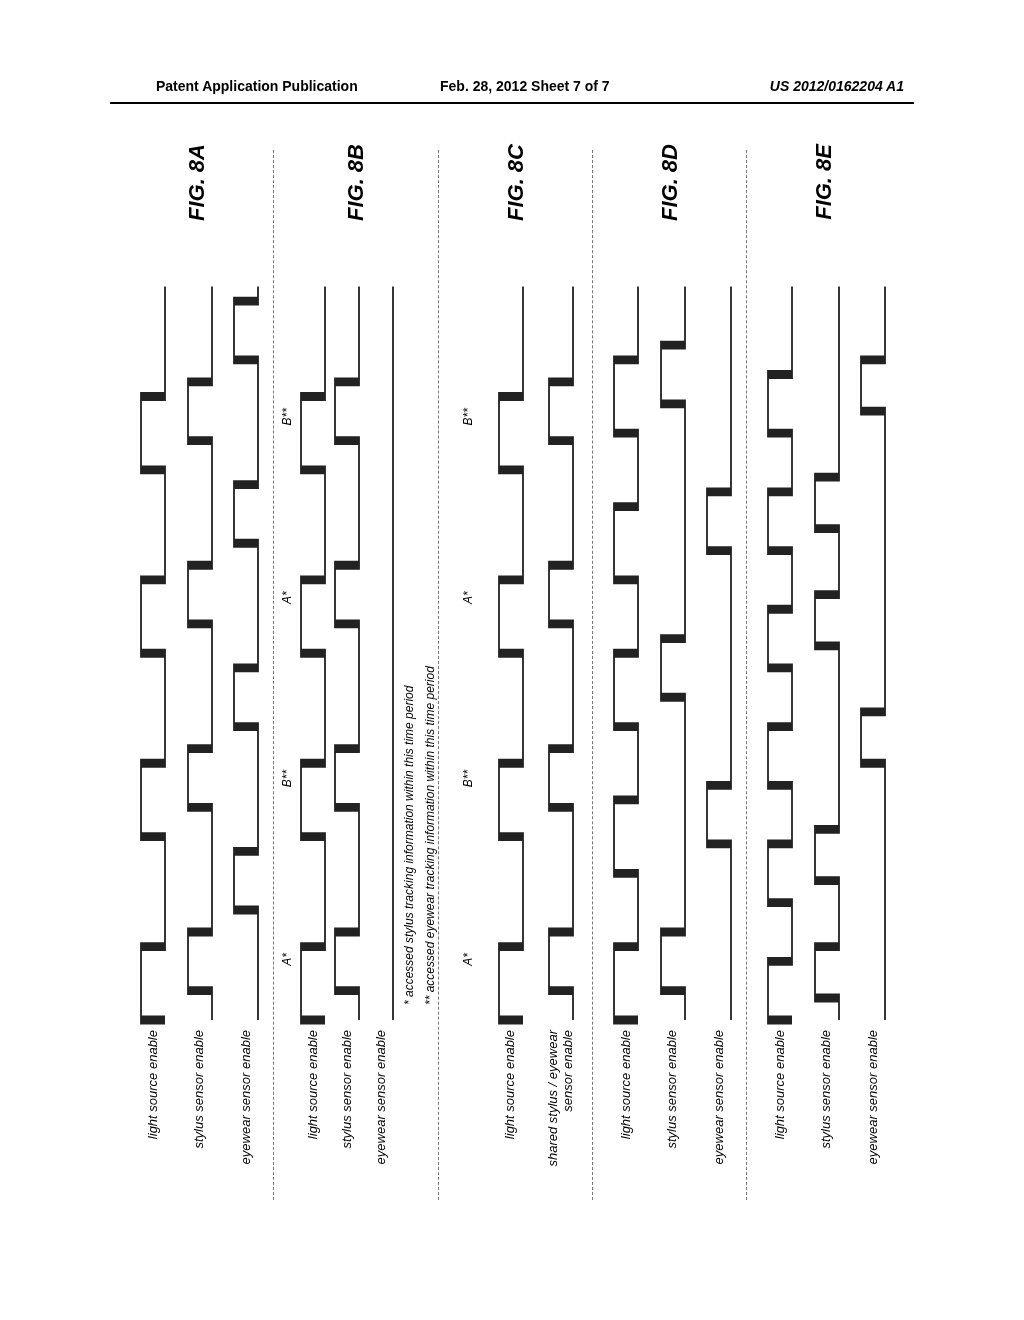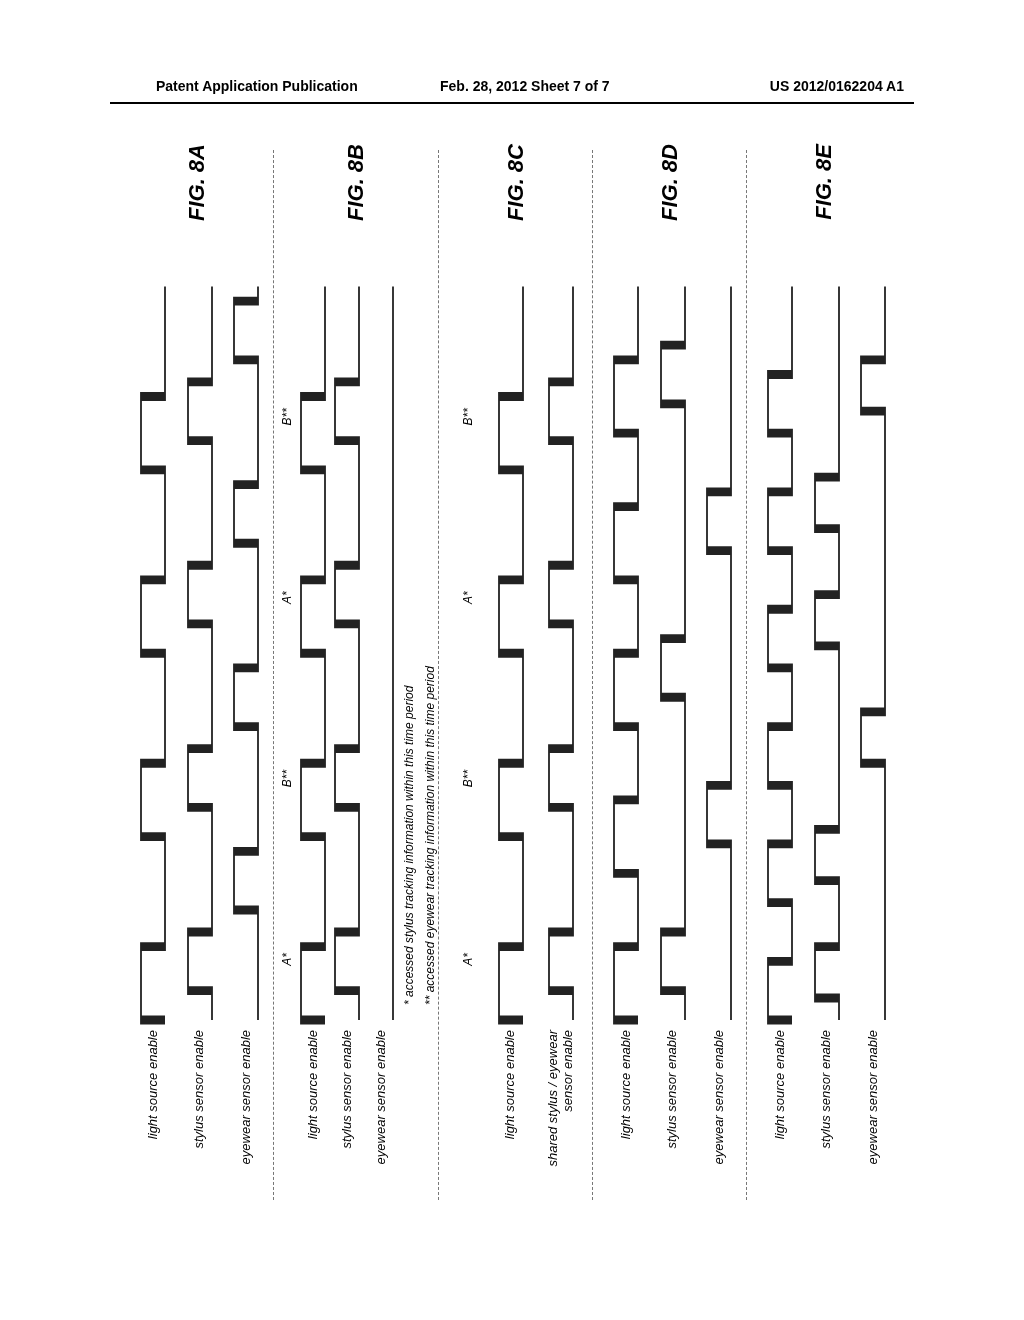--- a/index.html
+++ b/index.html
@@ -13,21 +13,21 @@
   .header {
     position: absolute;
     top: 78px;
     left: 0;
     right: 0;
     font-size: 14px;
     font-weight: bold;
   }
   .header .pub   { position: absolute; left: 115px; margin-left: 41px; }
   .header .date  { position: absolute; left: 440px; } 
-  .header .docid { position: absolute; right: 120px; }
+  .header .docid { position: absolute; right: 120px; font-style: italic; }
   .header-rule {
     position: absolute;
     left: 110px; right: 110px;
     top: 102px;
     border-top: 2px solid #000;
   }
 
   .sheet {
     position: absolute;
     left: 120px;

